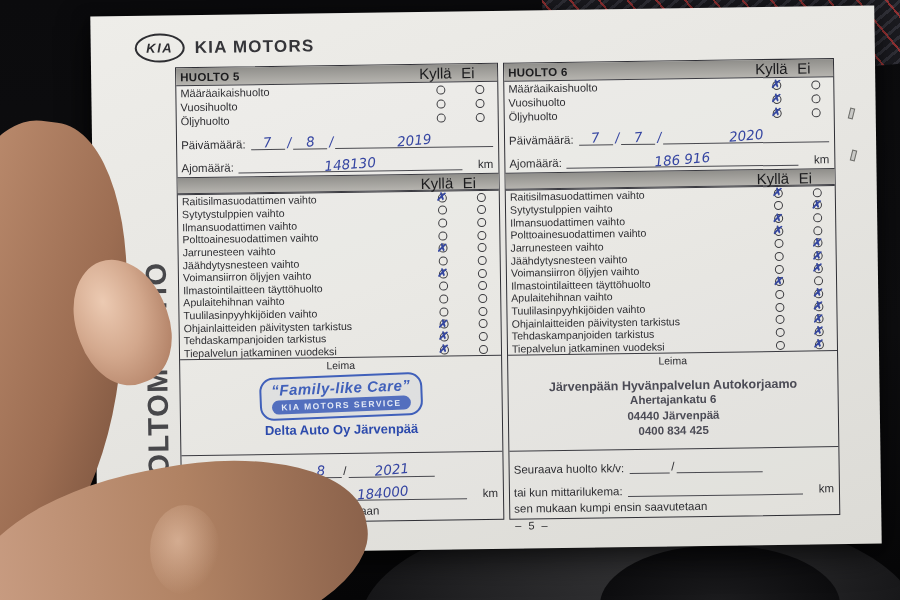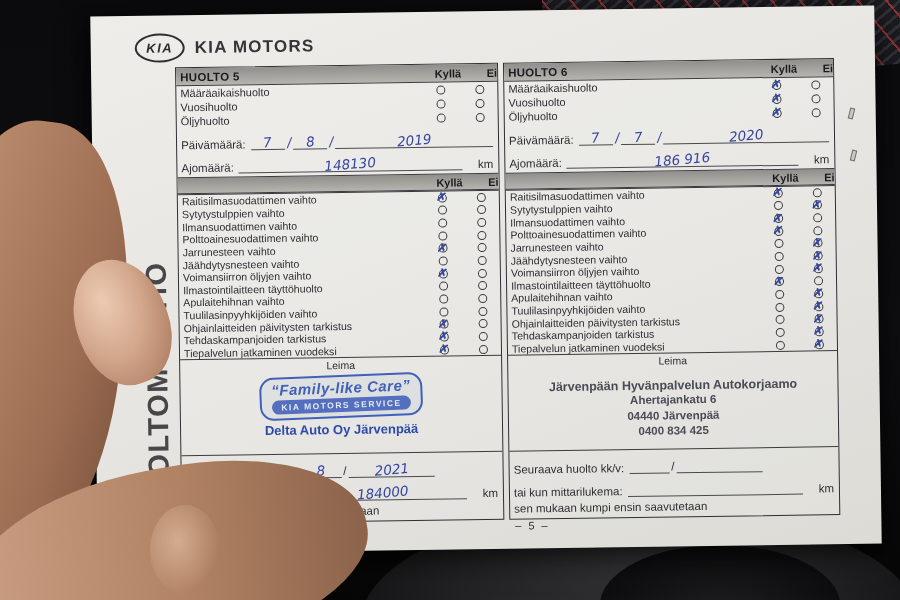--- a/index.html
+++ b/index.html
@@ -50,21 +50,21 @@
   .brand-name{font-size:17px;font-weight:bold;letter-spacing:1.2px;color:#353539;}
   .page-num{position:absolute;left:390px;top:509px;width:90px;text-align:center;
         font-size:11px;color:#2d2d2f;letter-spacing:2px;}
   
   .panel{position:absolute;top:52px;border:1.6px solid #2f2f35;background:rgba(255,255,255,.12);}
   .panel.p5{left:84px;width:321px;}
   .panel.p6{left:412px;width:329px;}
   .hdr{display:grid;grid-template-columns:1fr 42px 36px;align-items:center;height:17px;
        background:linear-gradient(#908f8b,#b6b4af);border-bottom:1.3px solid #3a3a40;}
   .hdr .title{font-size:11.5px;font-weight:bold;color:#1c1c1e;padding-left:4px;letter-spacing:.3px;}
-  .colh{font-size:11px;font-weight:bold;color:#1c1c1e;text-align:right;}
+  .colh{font-size:15px;font-weight:normal;color:#1c1c1e;text-align:left;}
   .rows{display:flex;flex-direction:column;}
   .row{display:grid;grid-template-columns:1fr 42px 36px;align-items:center;}
   .trow{height:14px;}
   .crow{height:12.65px;}
   .rlabel{font-size:11px;color:#2e2e32;padding-left:4px;white-space:nowrap;overflow:hidden;}
   .crow .rlabel{font-size:10.6px;}
   .ccell{position:relative;text-align:center;line-height:0;}
   .circ{display:inline-block;width:7px;height:7px;border:1.2px solid #3a3a3e;border-radius:50%;background:transparent;}
   .pmark{position:absolute;left:50%;top:50%;transform:translate(-52%,-55%) rotate(10deg);
          color:#35479f;font-size:12px;font-weight:bold;line-height:1;}

